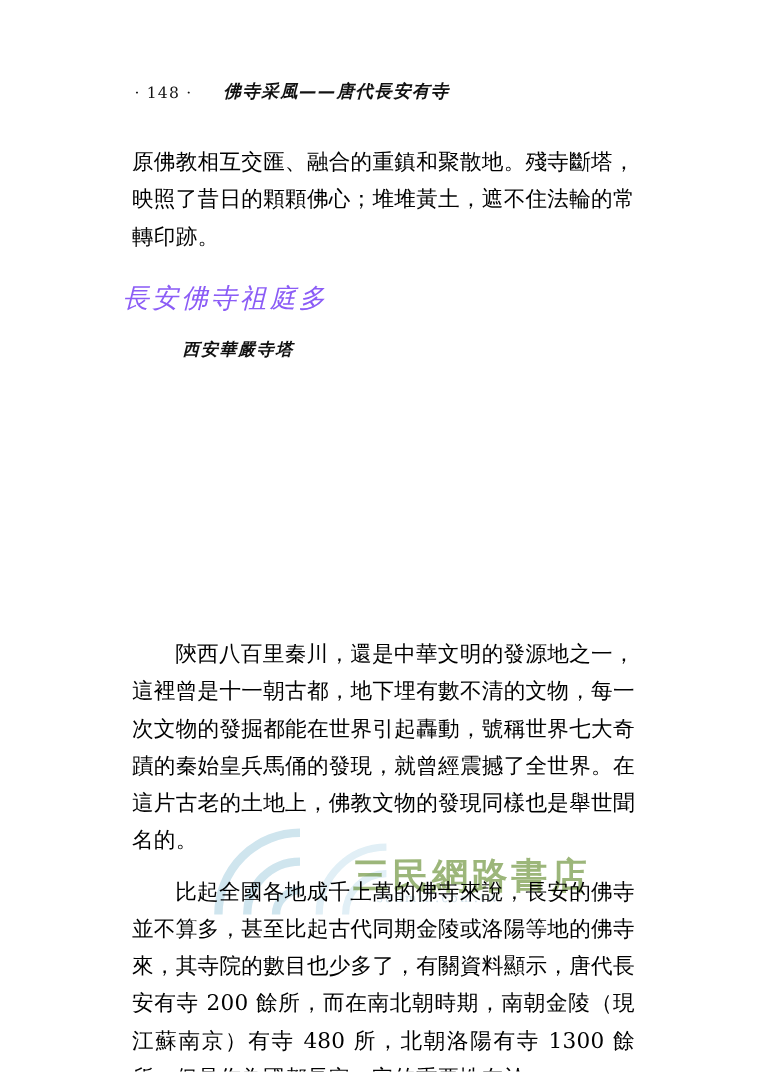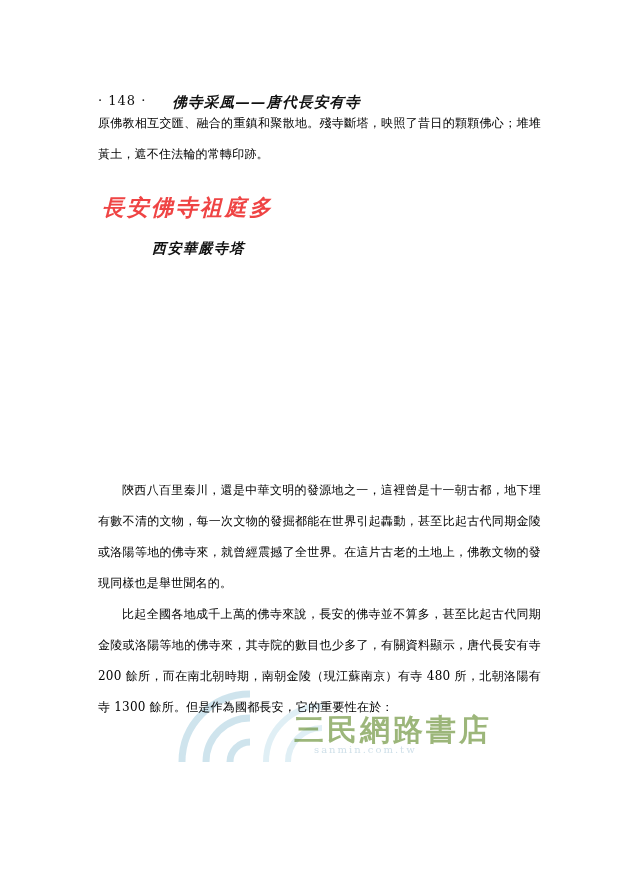--- a/index.html
+++ b/index.html
@@ -18,28 +18,27 @@
 
   .page {
     position: absolute;
     inset: 0;
     background: #ffffff;
   }
 
   
   .running-head {
     position: absolute;
-    left: 98px;
+    left: 112px;
     top: 62px;
     width: 442px;
     height: 24px;
     display: flex;
-    align-items: flex-start;
+    align-items: flex-end;
     white-space: nowrap;
-    margin-top: 31px;
   }
   .folio {
     font-family: "DejaVu Serif", "Liberation Serif", serif;
     font-size: 13px;
     letter-spacing: 1px;
     color: #111;
     margin-right: 26px;
   }
   .head-title {
     font-family: "DejaVu Serif", "Liberation Serif", serif;
@@ -52,44 +51,44 @@
 
   
   .text-column {
     position: absolute;
     left: 98px;
     top: 108px;
     width: 443px;
   }
 
   .para {
-    font-size: 12px;
+    font-size: 18px;
     line-height: 31px;
     text-align: justify;
     text-justify: inter-ideograph;
     letter-spacing: 0.2px;
-    margin: 0;
+    margin: 12px;
     color: #000;
   }
   .para.indent {
     text-indent: 2em;
   }
   .para + .para {
     margin-top: 0px;
   }
 
   
   .section-heading {
     font-size: 22px;
-    font-weight: bold;
+    font-weight: normal;
     font-style: italic;
     letter-spacing: 2.5px;
     line-height: 30px;
     margin: 22px 0 10px 4px;
-    color: #ef4444;
+    color: #8b5cf6;
   }
 
   
   .figure-slot {
     float: left;
     width: 258px;
     height: 243px;
     margin: 0 12px 0 0;
     position: relative;
   }
@@ -181,17 +180,17 @@
     <p class="para">原佛教相互交匯、融合的重鎮和聚散地。殘寺斷塔，映照了昔日的顆顆佛心；堆堆黃土，遮不住法輪的常轉印跡。</p>
 
     <h2 class="section-heading">長安佛寺祖庭多</h2>
 
     <div class="figure-slot">
       <div class="figure-caption">西安華嚴寺塔</div>
       <div class="figure-plate"></div>
     </div>
 
     <div class="clear"></div>
-    <p class="para indent">陝西八百里秦川，還是中華文明的發源地之一，這裡曾是十一朝古都，地下埋有數不清的文物，每一次文物的發掘都能在世界引起轟動，甚至比起古代同期金陵或洛陽等地的佛寺來，就曾經震撼了全世界。在這片古老的土地上，佛教文物的發現同樣也是舉世聞名的。</p>
+    <p class="para indent">陝西八百里秦川，還是中華文明的發源地之一，這裡曾是十一朝古都，地下埋有數不清的文物，每一次文物的發掘都能在世界引起轟動，號稱世界七大奇蹟的秦始皇兵馬俑的發現，就曾經震撼了全世界。在這片古老的土地上，佛教文物的發現同樣也是舉世聞名的。</p>
     <p class="para indent">比起全國各地成千上萬的佛寺來說，長安的佛寺並不算多，甚至比起古代同期金陵或洛陽等地的佛寺來，其寺院的數目也少多了，有關資料顯示，唐代長安有寺 200 餘所，而在南北朝時期，南朝金陵（現江蘇南京）有寺 480 所，北朝洛陽有寺 1300 餘所。但是作為國都長安，它的重要性在於：</p>
   </div>
 
 </div>
 
 </body></html>

